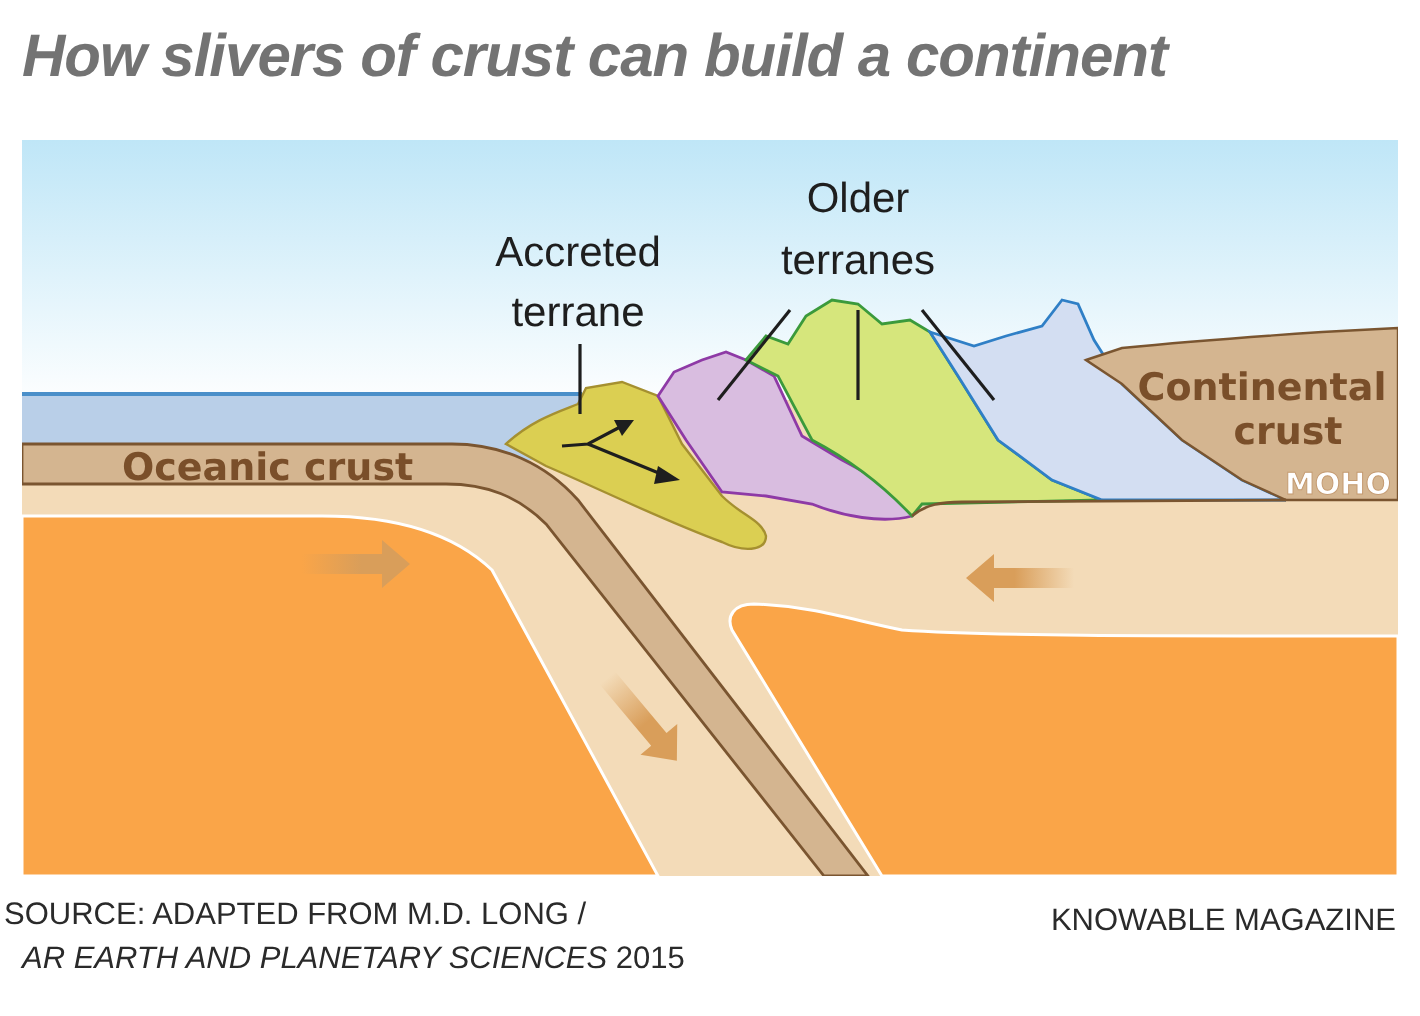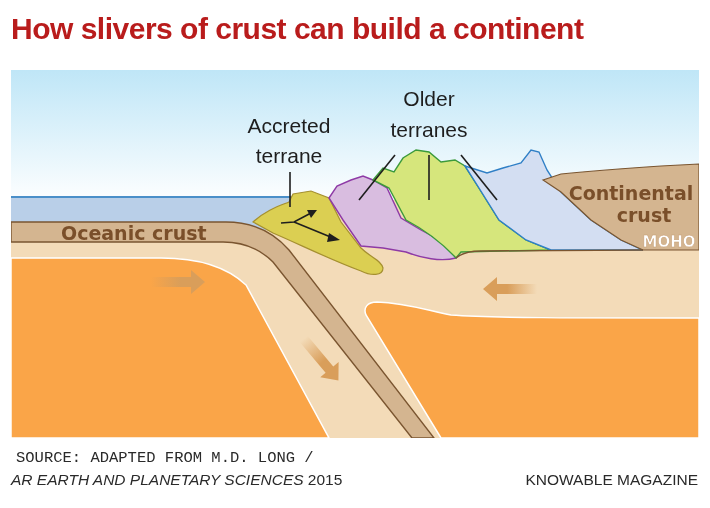--- a/index.html
+++ b/index.html
@@ -1,23 +1,23 @@
 <!DOCTYPE html>
 <html><head>
 <meta charset="utf-8">
 <style>
   html, body { margin: 0; padding: 0; background: #ffffff; }
   body { width: 710px; height: 508px; position: relative; overflow: hidden; font-family: "Liberation Sans", sans-serif; }
-  .title { position: absolute; left: 11px; top: 12px; font-size: 30px; font-weight: bold; color: #b91c1c; letter-spacing: -0.5px; white-space: nowrap; }
+  .title { position: absolute; left: 11px; top: 12px; font-size: 30px; font-weight: bold; color: #737373; letter-spacing: -0.5px; white-space: nowrap; font-style: italic; }
   .diagram { position: absolute; left: 11px; top: 70px; width: 688px; height: 368px; }
   .footer { position: absolute; font-size: 15.5px; color: #2a2a2a; white-space: nowrap; }
-  .src1 { left: 16px; top: 449px; font-family: Liberation Mono, monospace; }
+  .src1 { left: 2px; top: 449px; }
   .src2 { left: 11px; top: 471px; }
   .src2 em { font-style: italic; }
-  .credit { right: 12px; top: 471px; }
+  .credit { right: 12px; top: 452px; }
   svg text { font-family: "Liberation Sans", sans-serif; }
   .lbl-dark { fill: #1e1e1e; font-size: 21px; }
   .lbl-crust { fill: #7a4f2a; font-family: "DejaVu Sans", sans-serif; font-weight: bold; font-size: 19px; }
   .lbl-moho { fill: #ffffff; font-family: "DejaVu Sans", sans-serif; font-weight: bold; font-size: 15px; }
 </style>
 </head>
 <body>
 
 <div class="title">How slivers of crust can build a continent</div>
 

